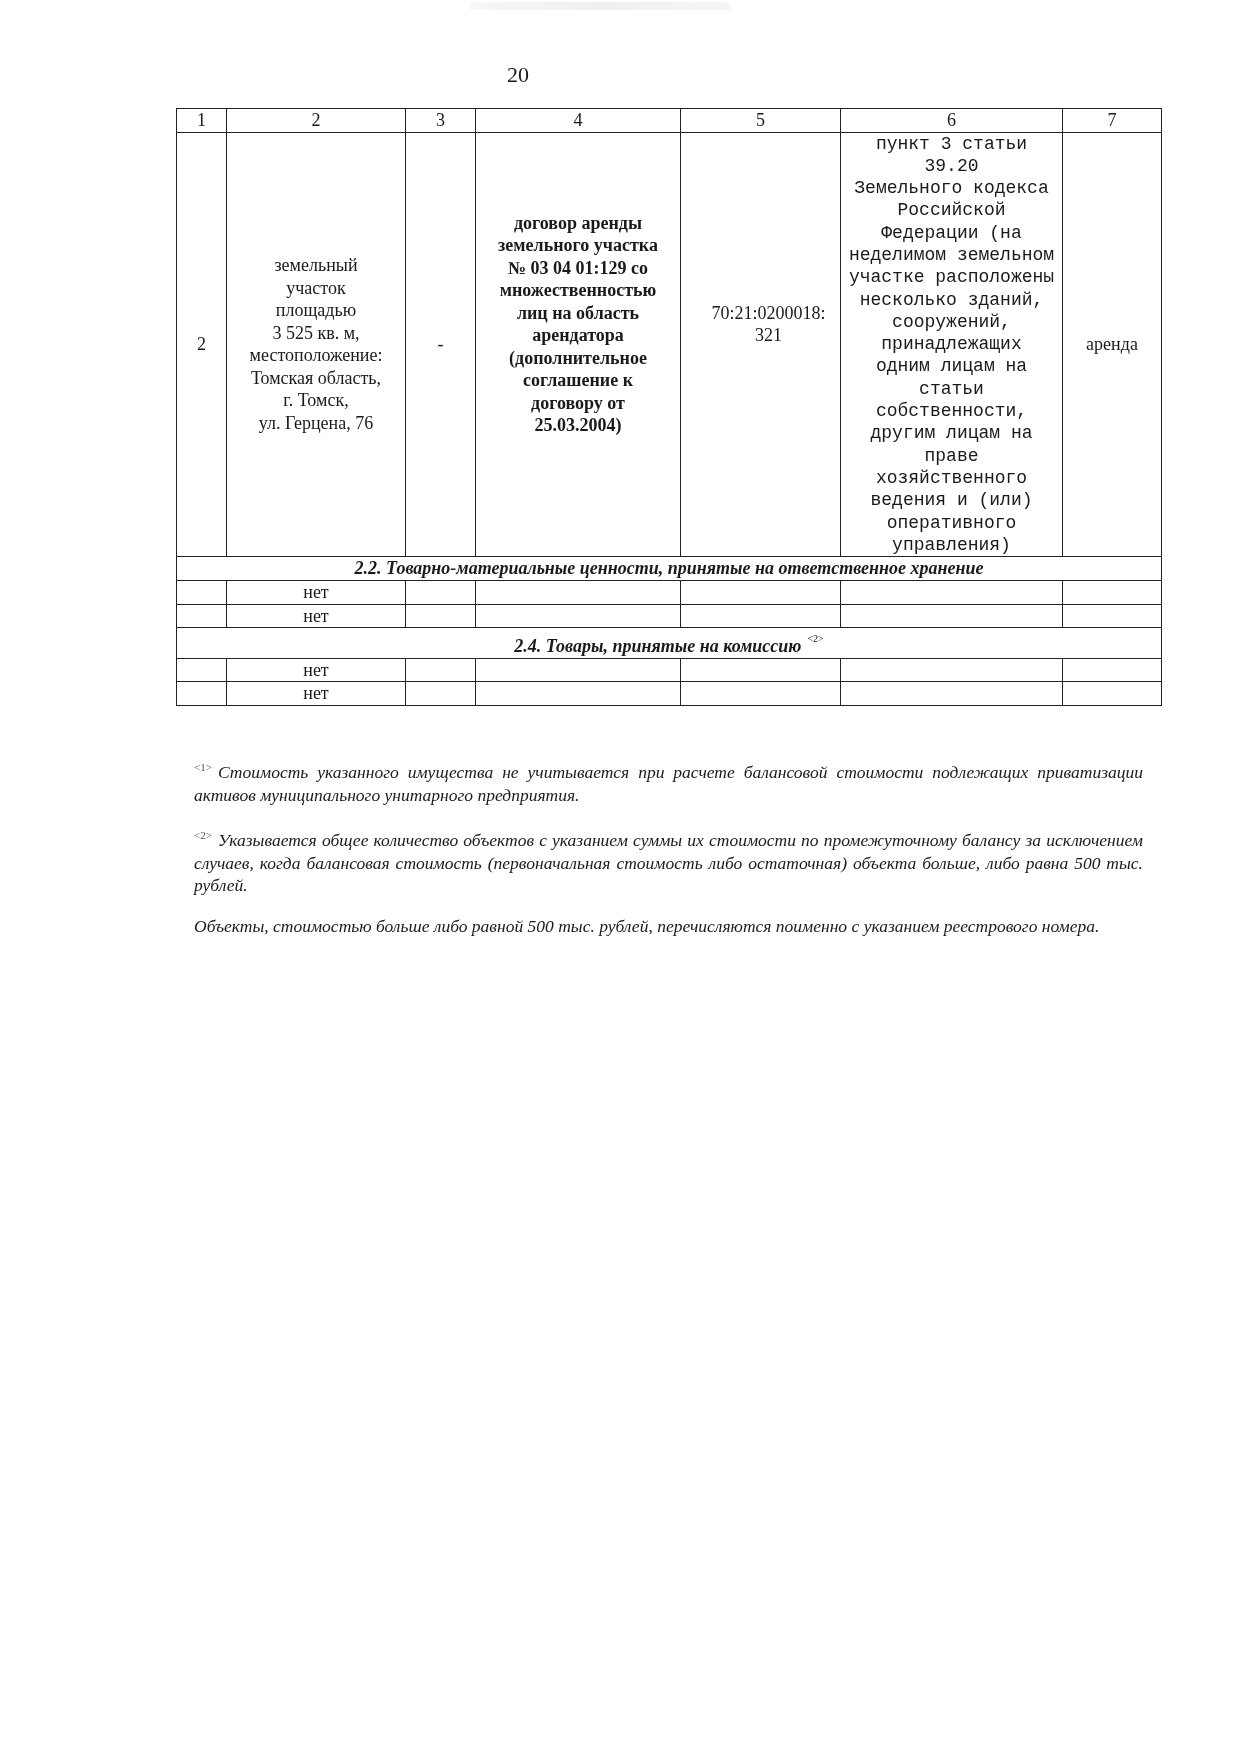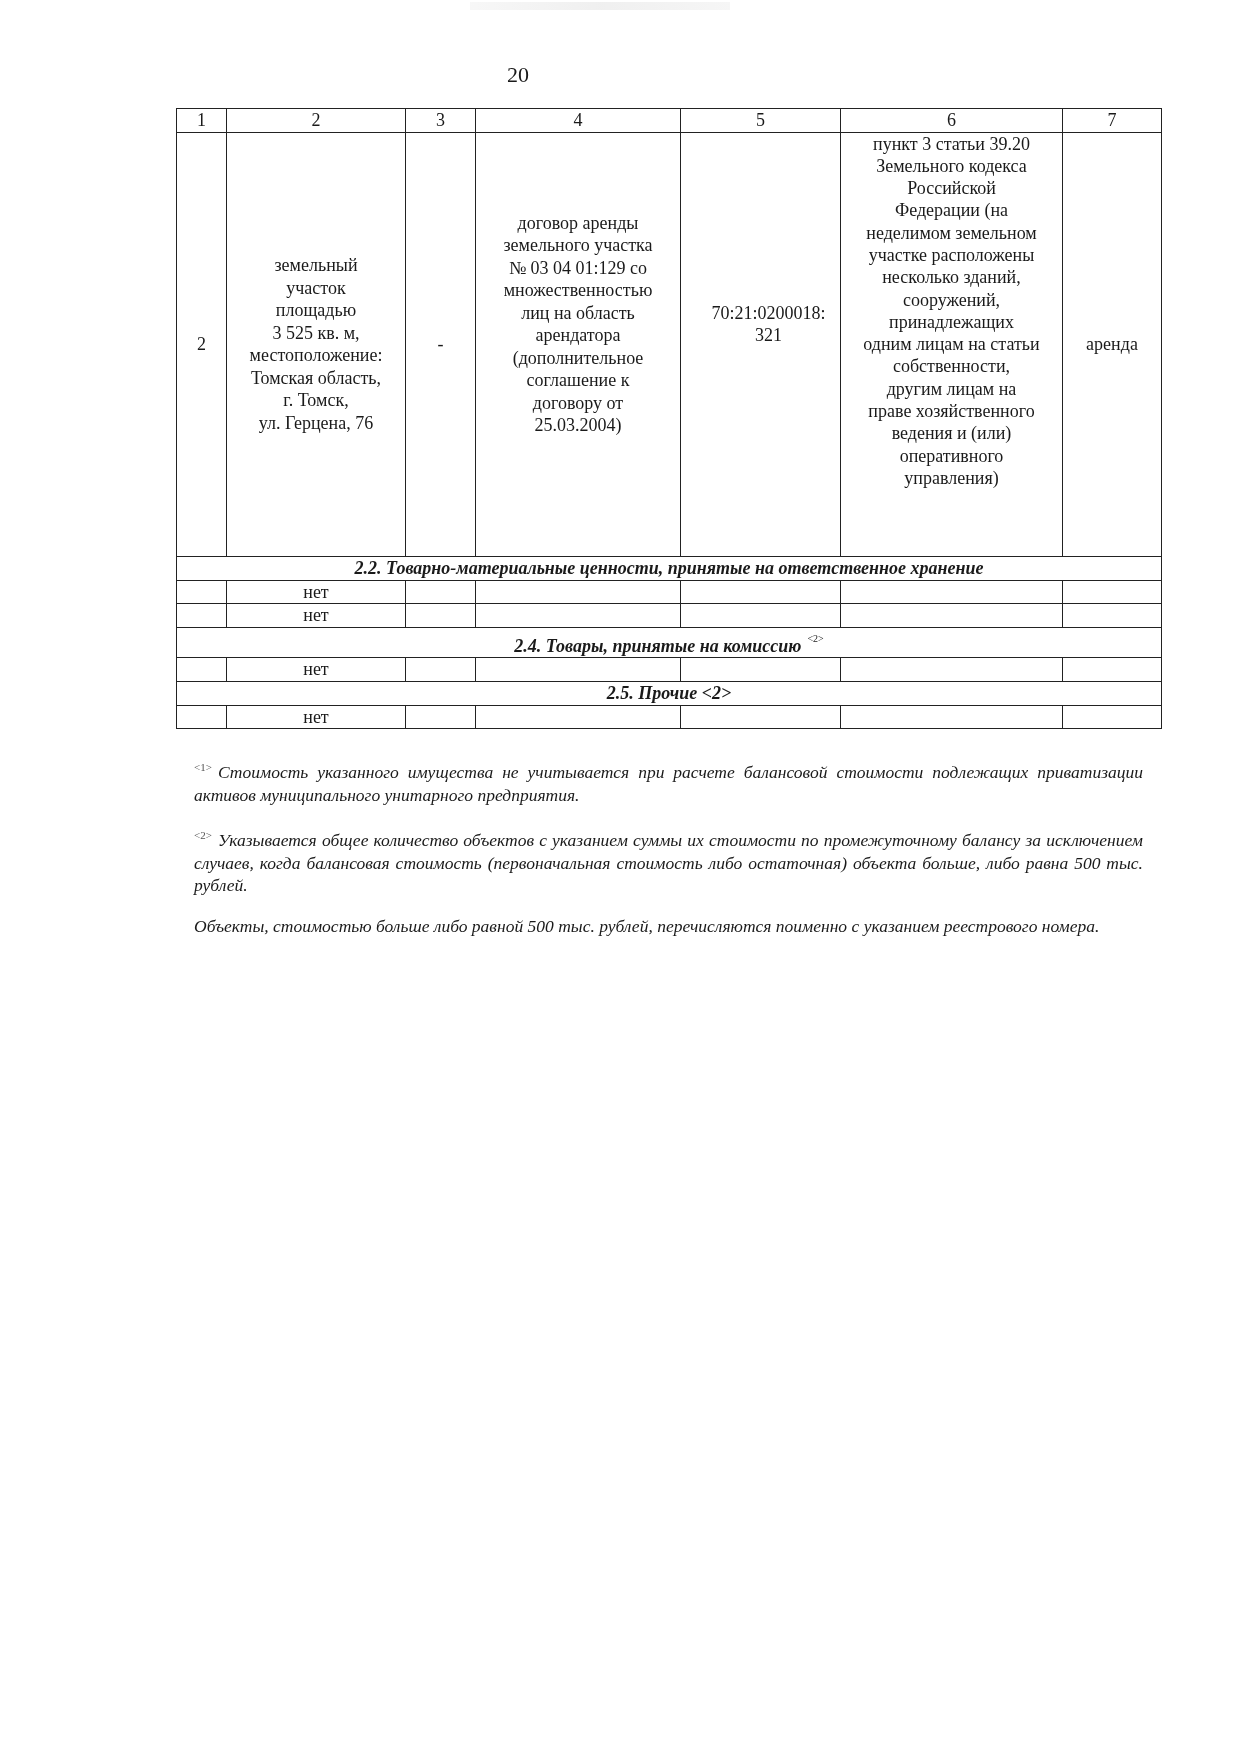--- a/index.html
+++ b/index.html
@@ -79,37 +79,37 @@
       <div>земельный</div>
       <div>участок</div>
       <div>площадью</div>
       <div>3 525 кв. м,</div>
       <div>местоположение:</div>
       <div>Томская область,</div>
       <div>г. Томск,</div>
       <div>ул. Герцена, 76</div>
     </td>
     <td>-</td>
-    <td style="padding-bottom:40px;">
+    <td style="padding-bottom:40px;font-weight:bold;">
       <div>договор аренды</div>
       <div>земельного участка</div>
       <div>№ 03 04 01:129 со</div>
       <div>множественностью</div>
       <div>лиц на область</div>
       <div>арендатора</div>
       <div>(дополнительное</div>
       <div>соглашение к</div>
       <div>договору от</div>
       <div>25.03.2004)</div>
     </td>
     <td style="padding-bottom:40px;padding-left:20px;">
       <div>70:21:0200018:</div>
       <div>321</div>
     </td>
-    <td style="vertical-align:top; line-height:22.3px;">
+    <td style="vertical-align:top; line-height:22.3px;font-family:Liberation Mono, monospace;">
       <div>пункт 3 статьи 39.20</div>
       <div>Земельного кодекса</div>
       <div>Российской</div>
       <div>Федерации (на</div>
       <div>неделимом земельном</div>
       <div>участке расположены</div>
       <div>несколько зданий,</div>
       <div>сооружений,</div>
       <div>принадлежащих</div>
       <div>одним лицам на статьи</div>
@@ -152,23 +152,20 @@
   <tr class="none">
     <td></td>
     <td>нет</td>
     <td></td>
         <td></td>
         <td></td>
         <td></td>
         <td></td>
   </tr>
 
-  <tr class="section">
-    <td colspan="7"><span>2.5. Прочие &lt;2&gt;</span></td>
-  </tr>
   <tr class="none">
     <td></td>
     <td>нет</td>
     <td></td>
         <td></td>
         <td></td>
         <td></td>
         <td></td>
   </tr>
 </tbody>

